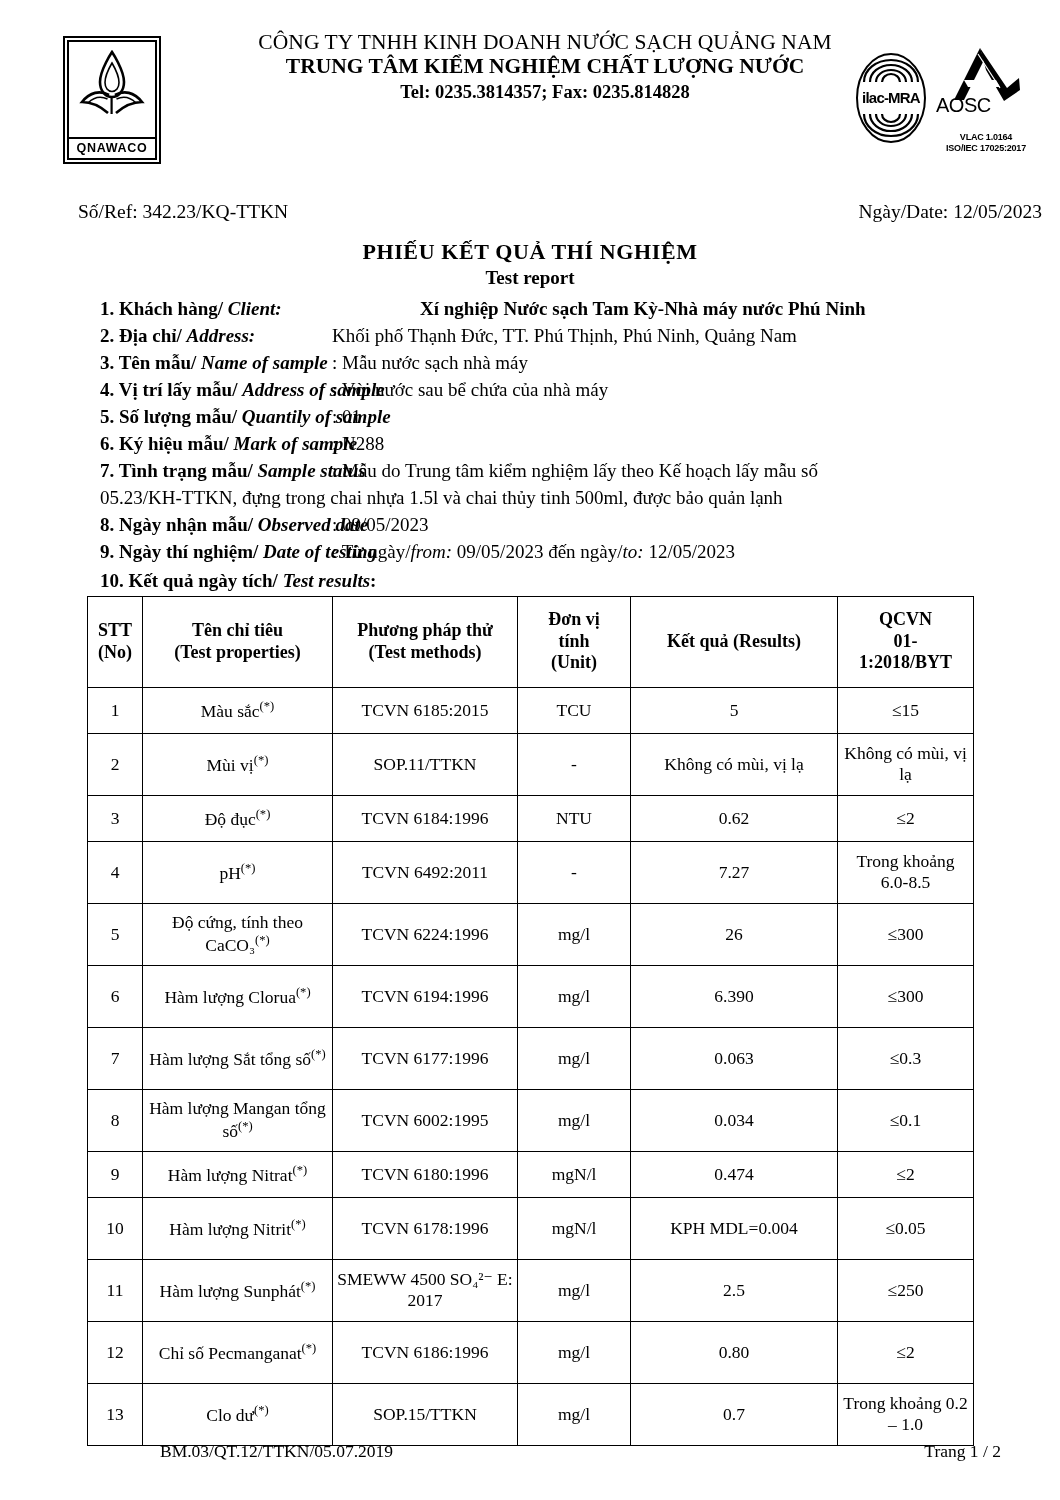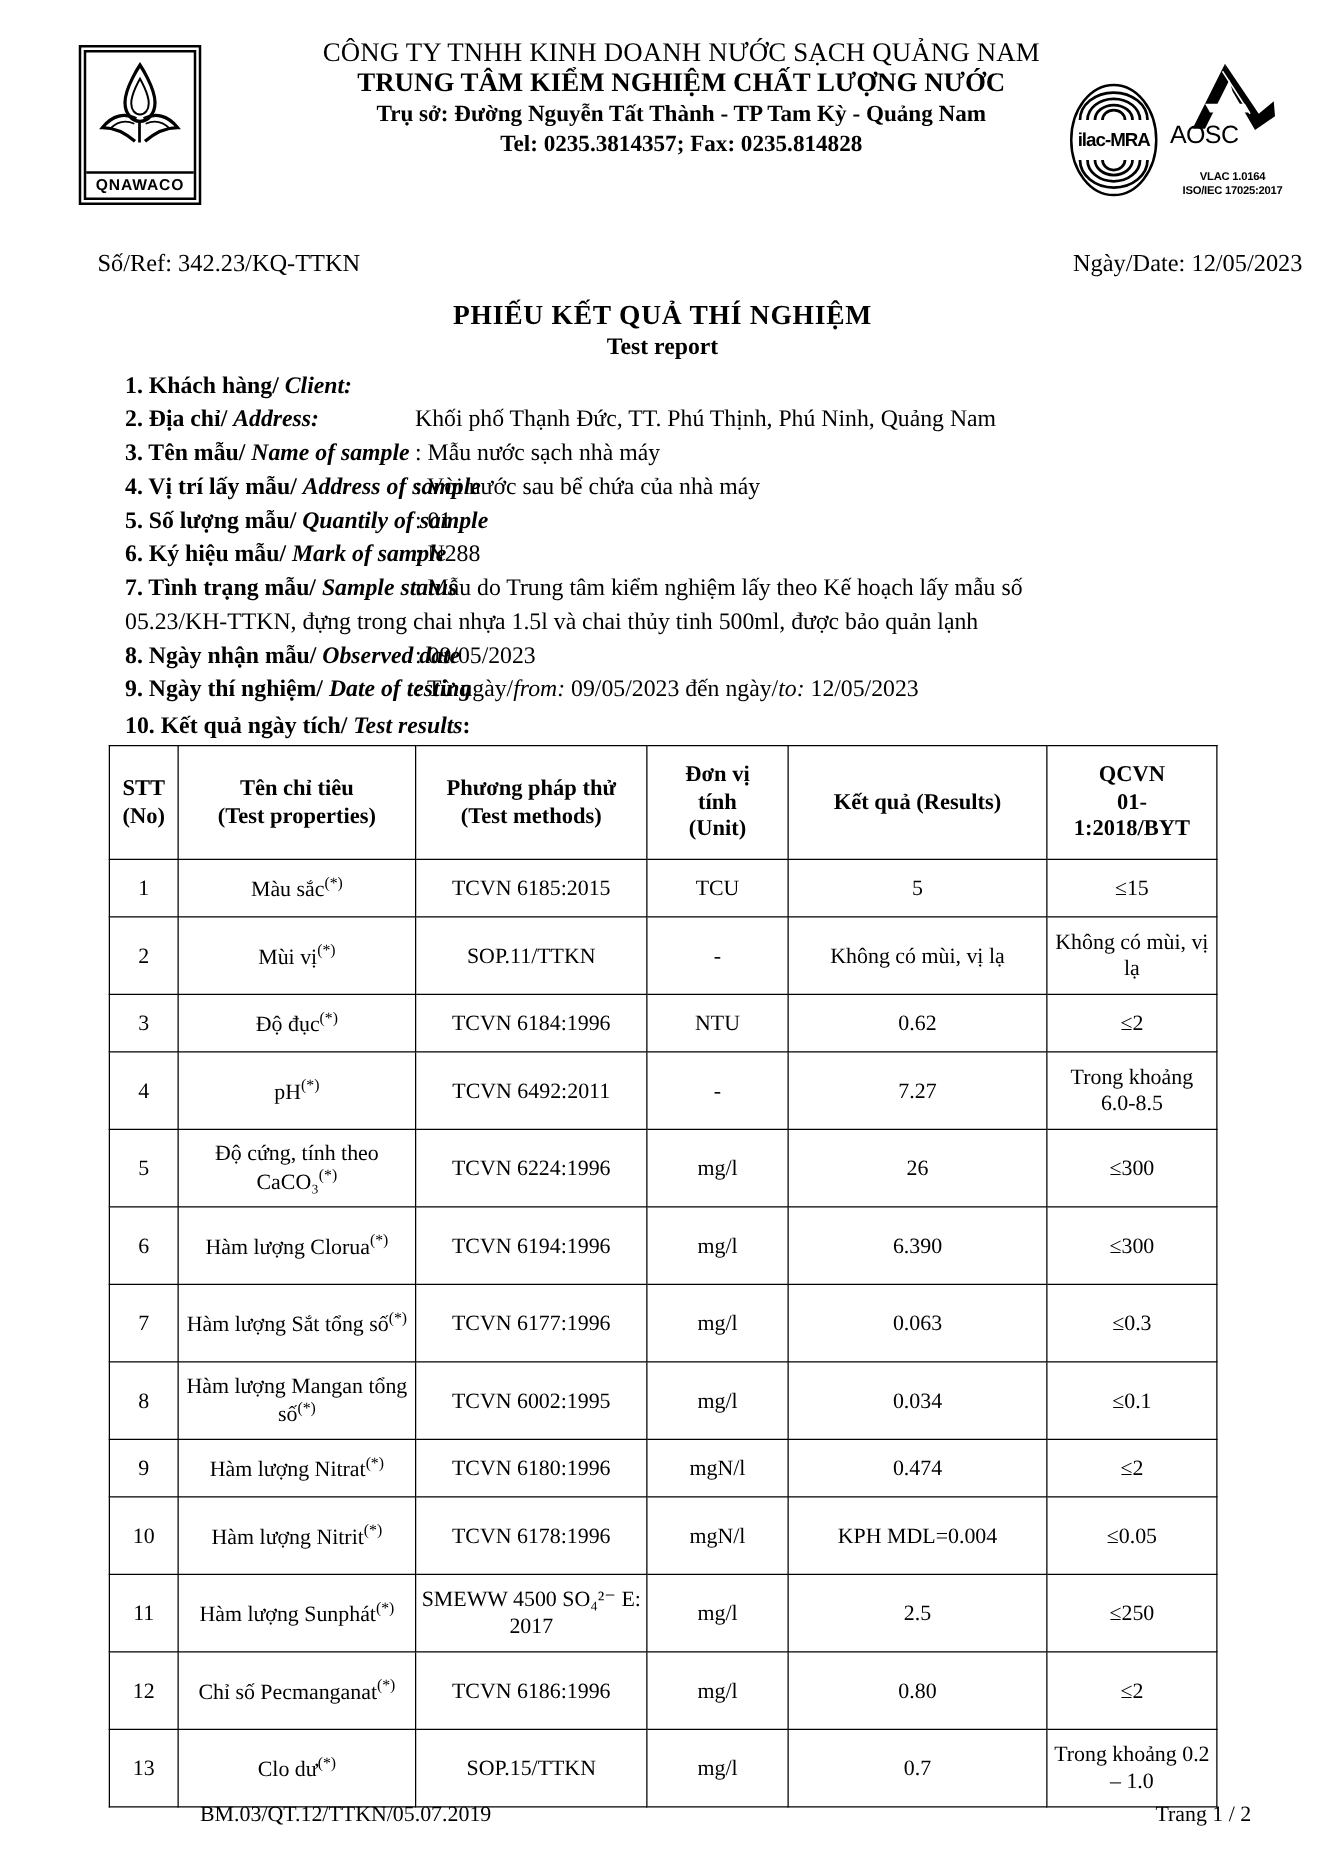--- a/index.html
+++ b/index.html
@@ -101,21 +101,21 @@
     text-decoration: underline;
   }
 
   .accred {
     position: absolute;
     right: 16px;
     top: 38px;
     width: 190px;
     height: 120px;
     display: flex;
-    align-items: flex-end;
+    align-items: center;
     gap: 6px;
   }
   .ilac {
     width: 74px;
     height: 92px;
     position: relative;
   }
   .aosc {
     width: 104px;
     position: relative;
@@ -282,21 +282,20 @@
           <path d="M38.5 53 C 45 50, 52 51, 58 57" fill="none" stroke="#000" stroke-width="1.4"></path>
         </svg>
       </div>
       <div class="logo-name">QNAWACO</div>
     </div>
   </div>
 
   <div class="org-block">
     <div class="org-line1">CÔNG TY TNHH KINH DOANH NƯỚC SẠCH QUẢNG NAM</div>
     <div class="org-line2">TRUNG TÂM KIỂM NGHIỆM CHẤT LƯỢNG NƯỚC</div>
-    <div class="org-line3">Trụ sở: Đường Nguyễn Tất Thành - TP Tam Kỳ -  Quảng Nam</div>
     <div class="org-line4">Tel: 0235.3814357; Fax: 0235.814828</div>
   </div>
 
   <div class="accred">
     <div class="ilac">
       <svg width="74" height="92" viewBox="0 0 74 92" aria-hidden="true">
         <ellipse cx="37" cy="46" rx="34" ry="44" fill="none" stroke="#000" stroke-width="2"></ellipse>
         <path d="M10 30 A 27 22 0 0 1 64 30" fill="none" stroke="#000" stroke-width="2.2"></path>
         <path d="M16 30 A 21 17 0 0 1 58 30" fill="none" stroke="#000" stroke-width="2.2"></path>
         <path d="M22 30 A 15 12 0 0 1 52 30" fill="none" stroke="#000" stroke-width="2.2"></path>
@@ -331,20 +330,21 @@
 <div class="doc-subtitle">Test report</div>
 
 <div class="fields">
 
   <div class="field-row">
     <span class="field-label fw-1">
       <span>1.</span>
       <span>Khách hàng/</span>
       <span class="en">Client:</span>
     </span>
+    <span class="field-value bold">Xí nghiệp Nước sạch Tam Kỳ-Nhà máy nước Phú Ninh</span>
   </div>
 
   <div class="field-row">
     <span class="field-label fw-2">
       <span>2.</span>
       <span>Địa chỉ/</span>
       <span class="en">Address:</span>
     </span>
     <span class="field-value">Khối phố Thạnh Đức, TT. Phú Thịnh, Phú Ninh, Quảng Nam</span>
   </div>

